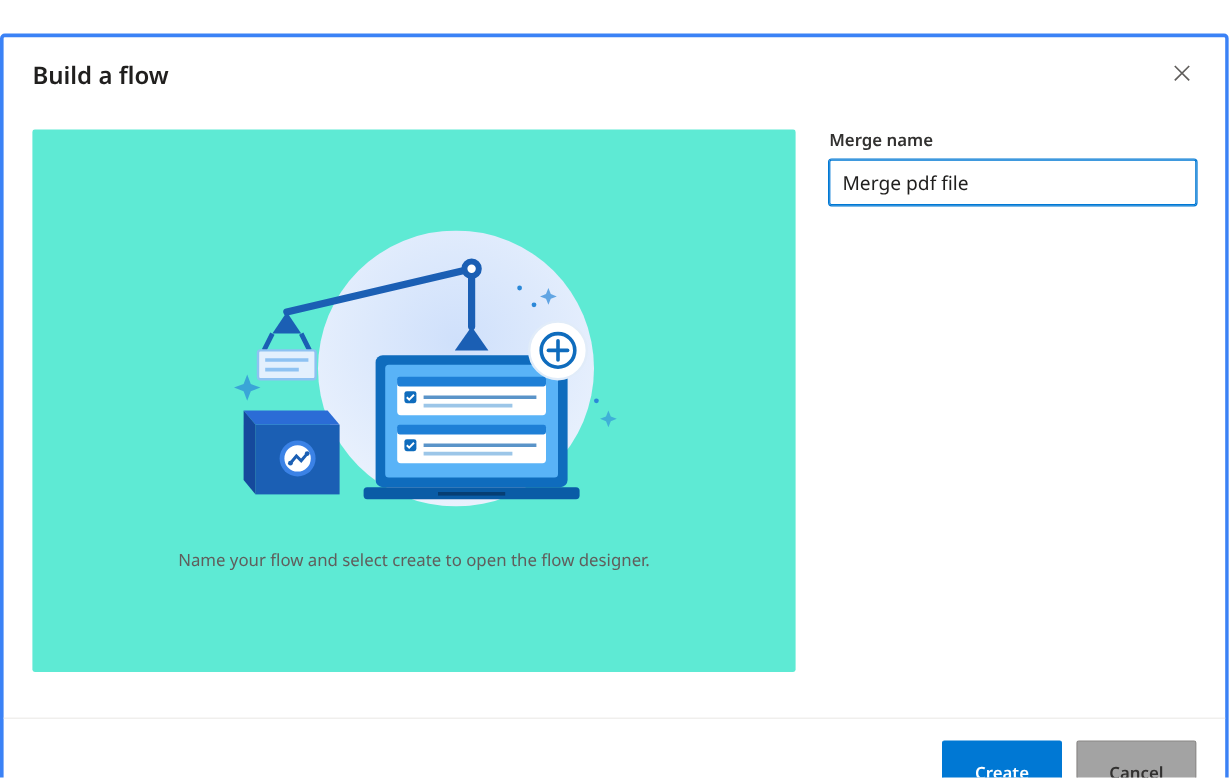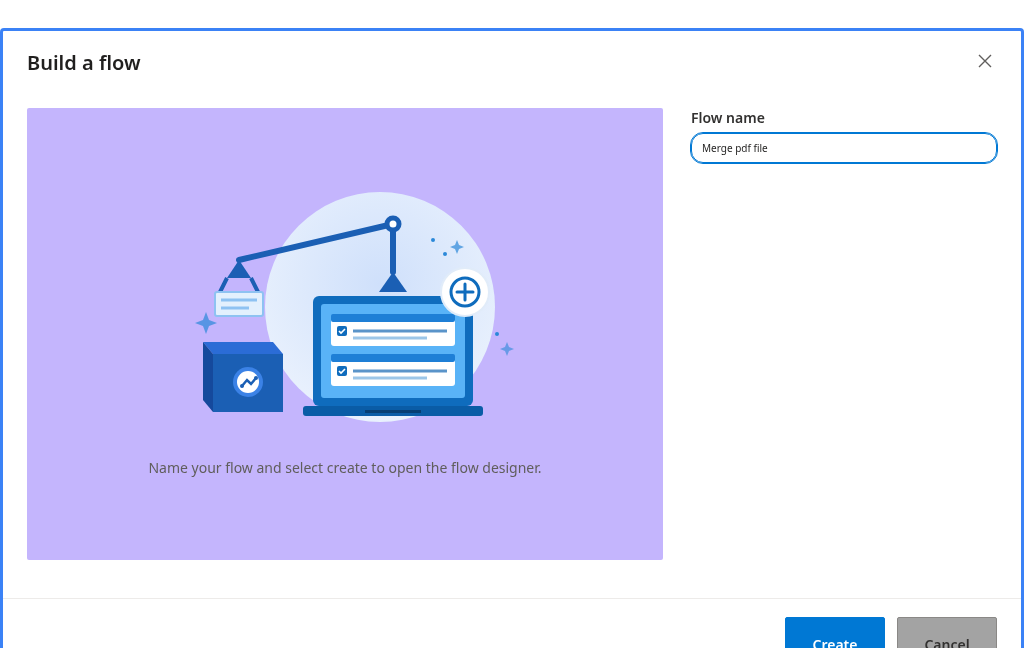--- a/index.html
+++ b/index.html
@@ -43,21 +43,21 @@
   .body {
     flex: 1;
     display: flex;
     padding: 32px 24px 0 24px;
     gap: 28px;
     overflow: hidden;
   }
   .illustration-panel {
     width: 636px;
     height: 452px;
-    background: #c4b5fd;
+    background: #5eead4;
     border-radius: 2px;
     display: flex;
     flex-direction: column;
     align-items: center;
     justify-content: center;
     gap: 36px;
   }
   .illustration-svg {
     width: 360px;
     height: 230px;
@@ -74,24 +74,24 @@
   .field-label {
     font-size: 14px;
     font-weight: 600;
     color: #323130;
     margin-bottom: 6px;
     display: block;
   }
   .text-input {
     width: 100%;
     padding: 7px 10px;
-    font-size: 10px;
+    font-size: 16px;
     border: 1px solid #0078d4;
     outline: 1px solid #0078d4;
-    border-radius: 12px;
+    border-radius: 2px;
     color: #201f1e;
     font-family: inherit;
   }
   .footer {
     border-top: 1px solid #edebe9;
     padding: 18px 24px;
     display: flex;
     justify-content: flex-end;
     gap: 12px;
   }
@@ -208,21 +208,21 @@
           <circle cx="300" cy="100" r="24" fill="#fff" stroke="#e1ecf9" stroke-width="2"></circle>
           <circle cx="300" cy="100" r="14" fill="none" stroke="#0f6cbd" stroke-width="3"></circle>
           <line x1="300" y1="92" x2="300" y2="108" stroke="#0f6cbd" stroke-width="3" stroke-linecap="round"></line>
           <line x1="292" y1="100" x2="308" y2="100" stroke="#0f6cbd" stroke-width="3" stroke-linecap="round"></line>
         </g>
       </svg>
       <p class="caption">Name your flow and select create to open the flow designer.</p>
     </div>
 
     <div class="form-panel">
-      <label class="field-label">Flow name</label>
+      <label class="field-label">Merge name</label>
       <input type="text" class="text-input" value="Merge pdf file" style="">
     </div>
 
   </div>
 
   <div class="footer">
     <button class="btn btn-primary">Create</button>
     <button class="btn btn-secondary">Cancel</button>
   </div>
 

